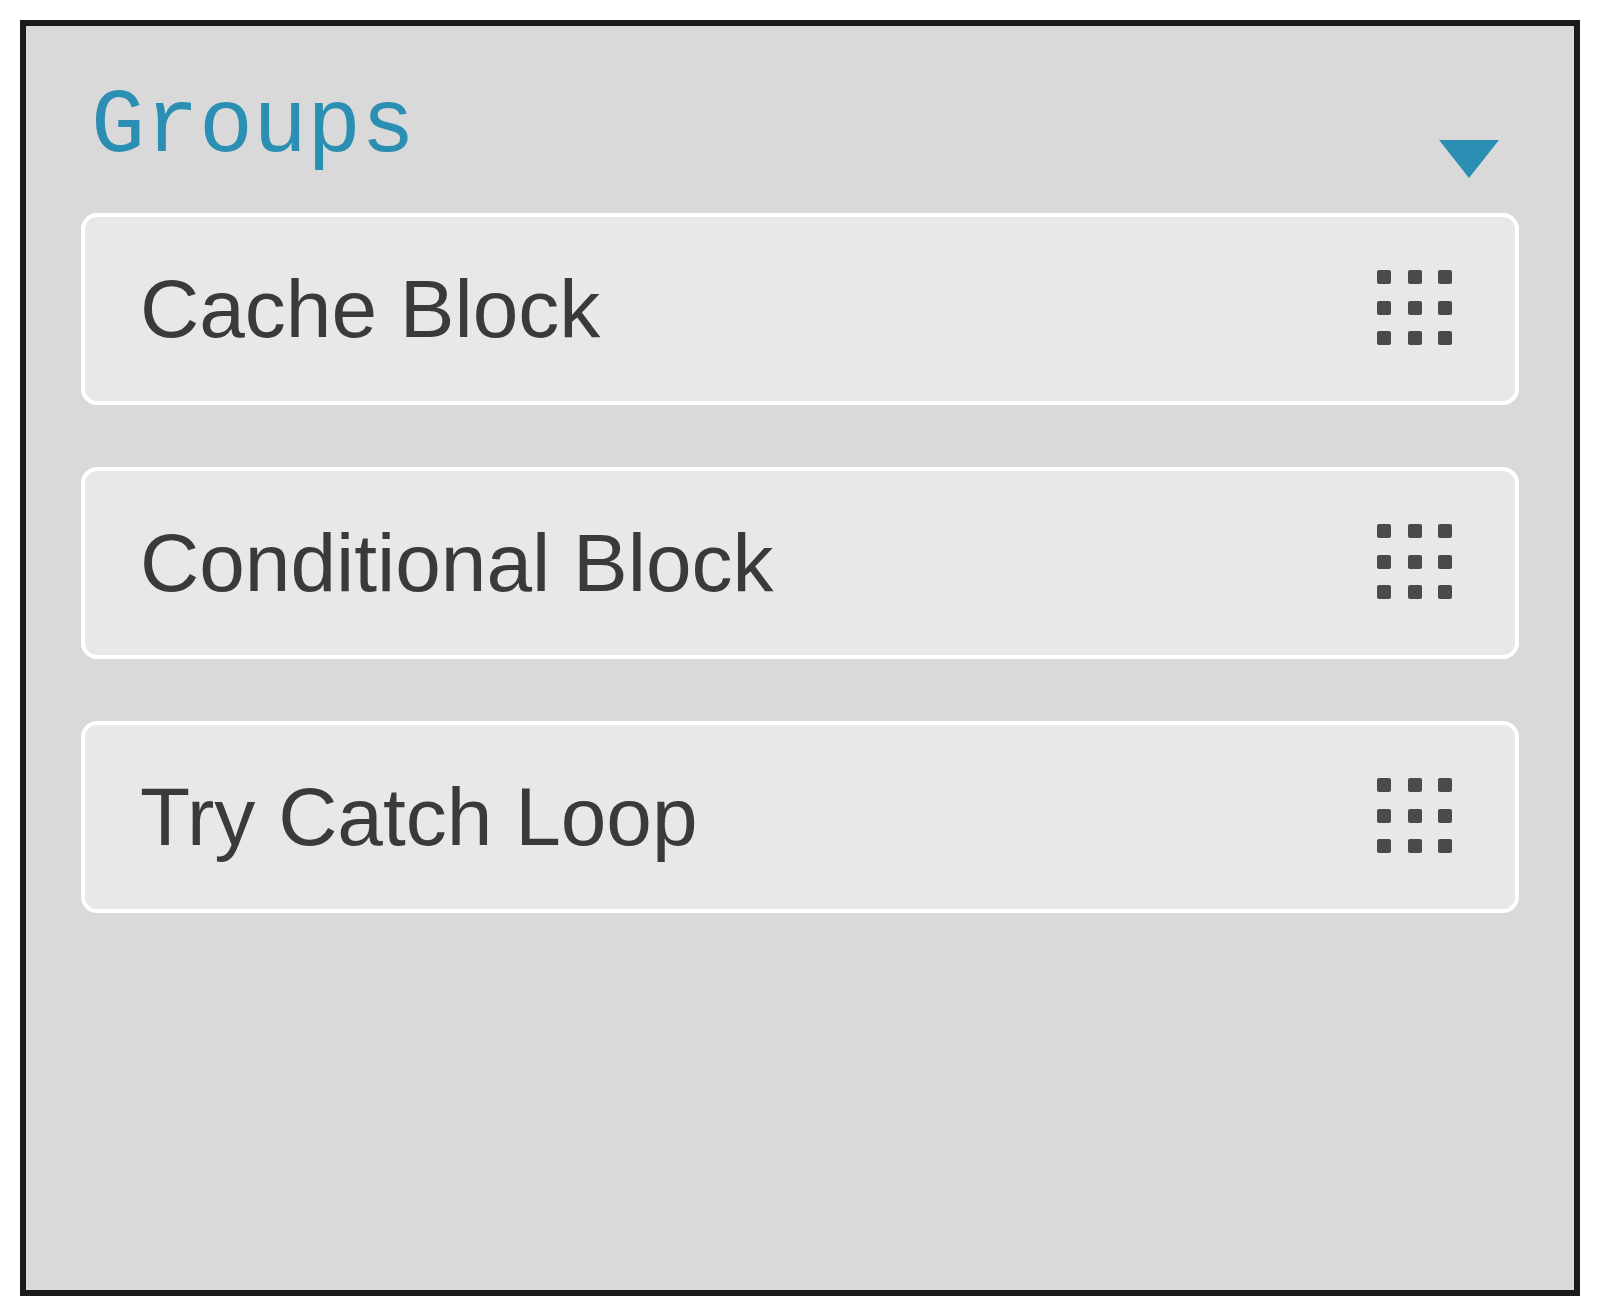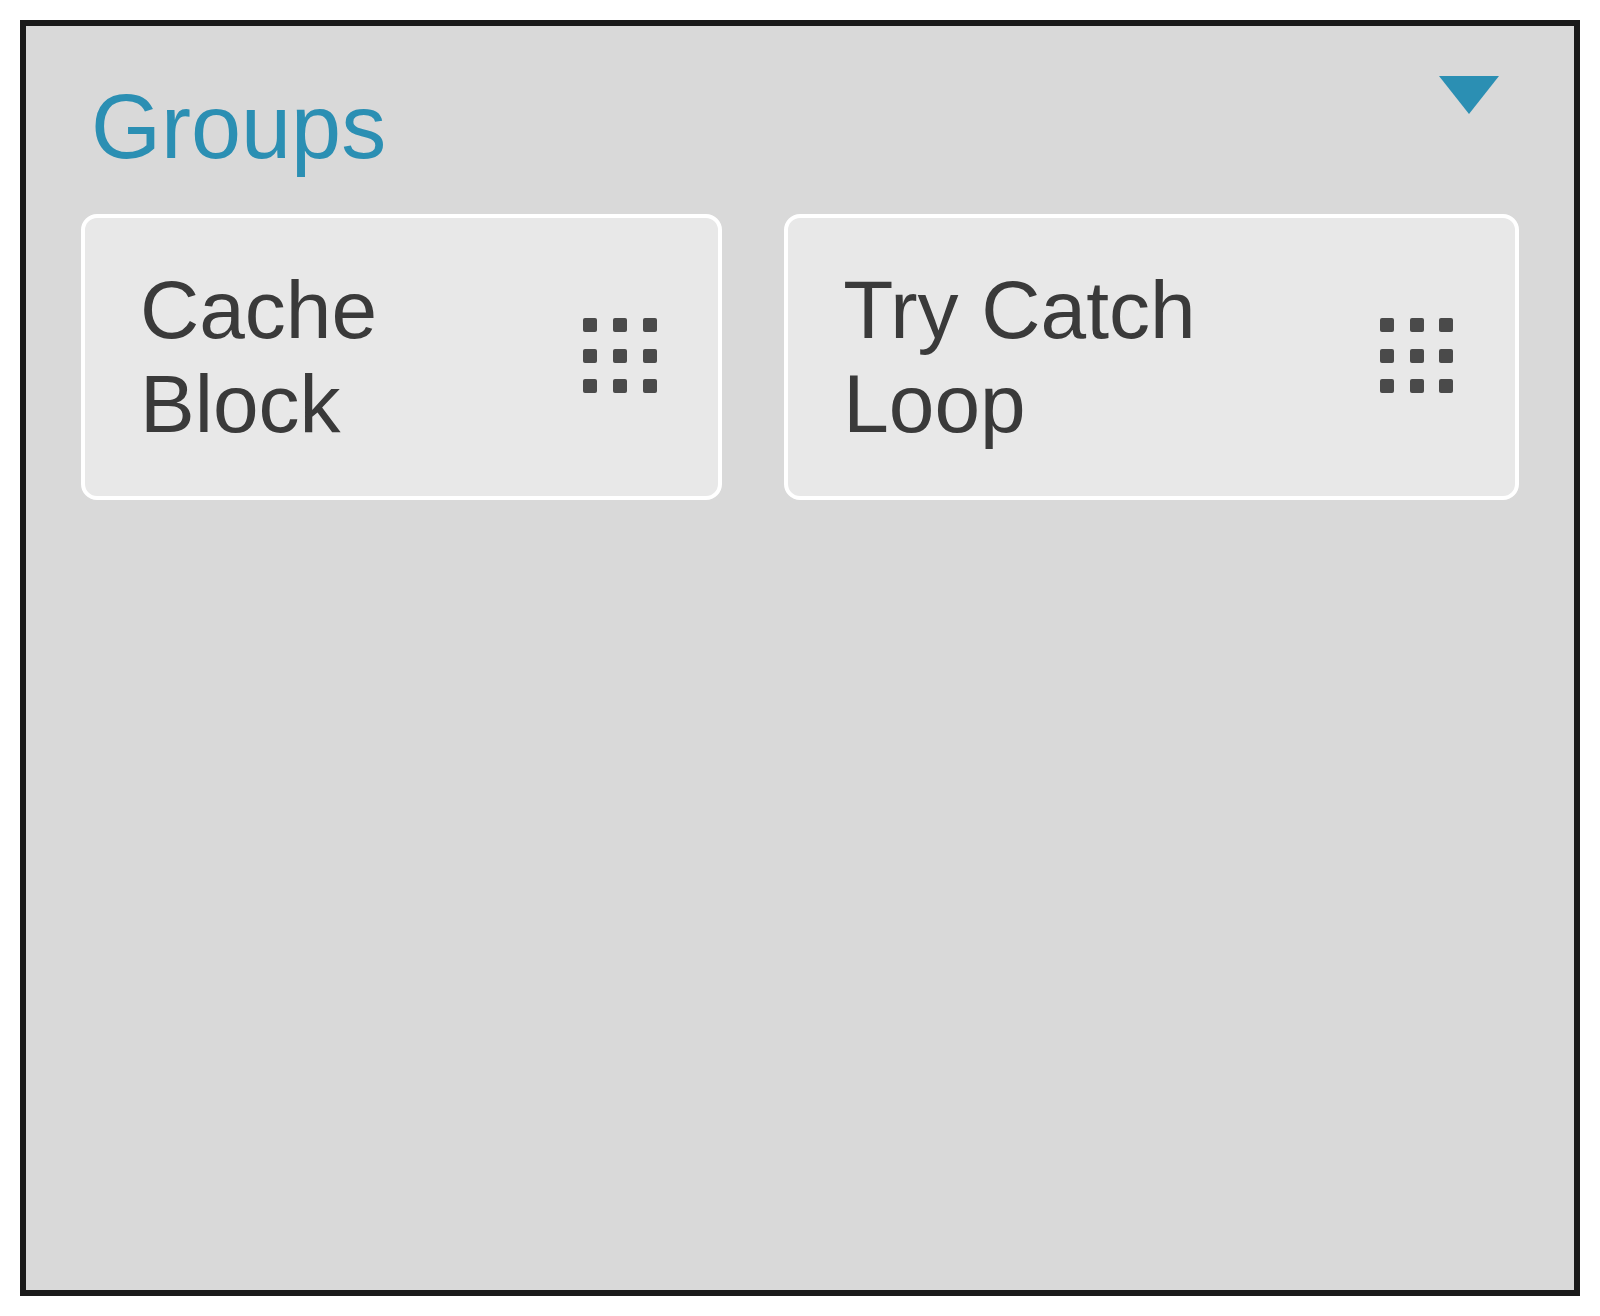--- a/index.html
+++ b/index.html
@@ -17,39 +17,40 @@
       height: 1276px;
       background: #d9d9d9;
       border: 6px solid #1a1a1a;
       padding: 40px 55px 60px 55px;
       display: flex;
       flex-direction: column;
     }
     .panel-header {
       display: flex;
       justify-content: space-between;
-      align-items: flex-start;
+      align-items: flex-end;
       padding: 10px 20px 30px 10px;
+      font-family: Liberation Mono, monospace;
     }
     .panel-title {
       font-size: 90px;
       color: #2b8fb3;
       font-weight: 400;
     }
     .collapse-icon {
       width: 0;
       height: 0;
       border-left: 30px solid transparent;
       border-right: 30px solid transparent;
       border-top: 38px solid #2b8fb3;
       cursor: pointer;
     }
     .items-container {
       display: flex;
-      flex-direction: row;
+      flex-direction: column;
       gap: 62px;
       padding: 5px 0;
     }
     .list-item {
       background: #e8e8e8;
       border: 4px solid #ffffff;
       border-radius: 16px;
       padding: 45px 60px 45px 55px;
       display: flex;
       justify-content: space-between;
@@ -93,20 +94,34 @@
           <div class="drag-dot"></div>
         <div class="drag-dot"></div>
           <div class="drag-dot"></div>
           <div class="drag-dot"></div>
         <div class="drag-dot"></div>
           <div class="drag-dot"></div>
           <div class="drag-dot"></div>
       </div>
     </div>
     <div class="list-item">
+      <div class="item-label">Conditional Block</div>
+      <div class="drag-handle">
+        <div class="drag-dot"></div>
+          <div class="drag-dot"></div>
+          <div class="drag-dot"></div>
+        <div class="drag-dot"></div>
+          <div class="drag-dot"></div>
+          <div class="drag-dot"></div>
+        <div class="drag-dot"></div>
+          <div class="drag-dot"></div>
+          <div class="drag-dot"></div>
+      </div>
+    </div>
+    <div class="list-item">
       <div class="item-label">Try Catch Loop</div>
       <div class="drag-handle">
         <div class="drag-dot"></div>
           <div class="drag-dot"></div>
           <div class="drag-dot"></div>
         <div class="drag-dot"></div>
           <div class="drag-dot"></div>
           <div class="drag-dot"></div>
         <div class="drag-dot"></div>
           <div class="drag-dot"></div>

